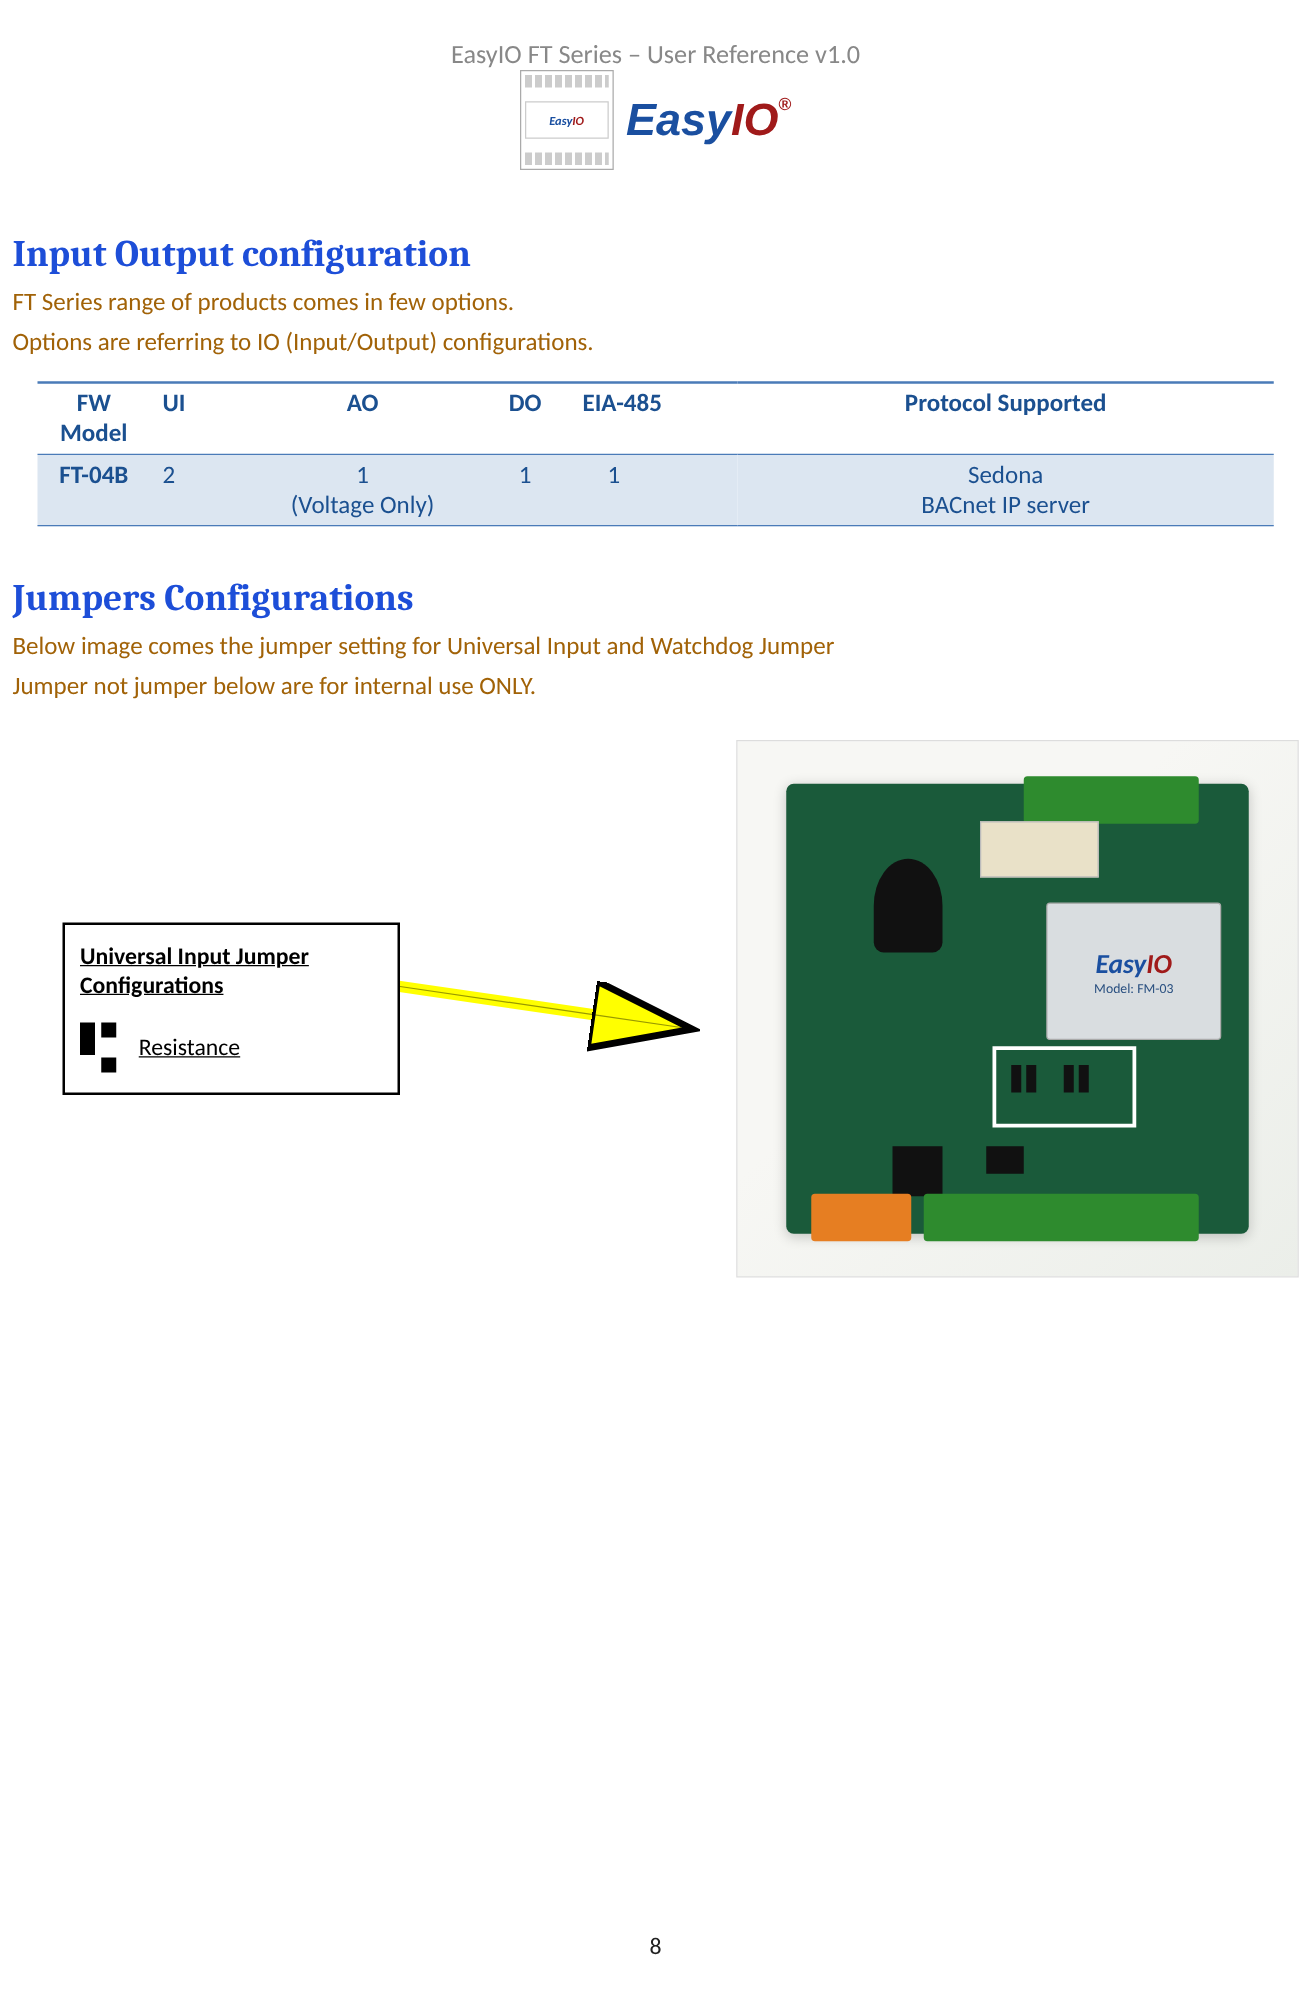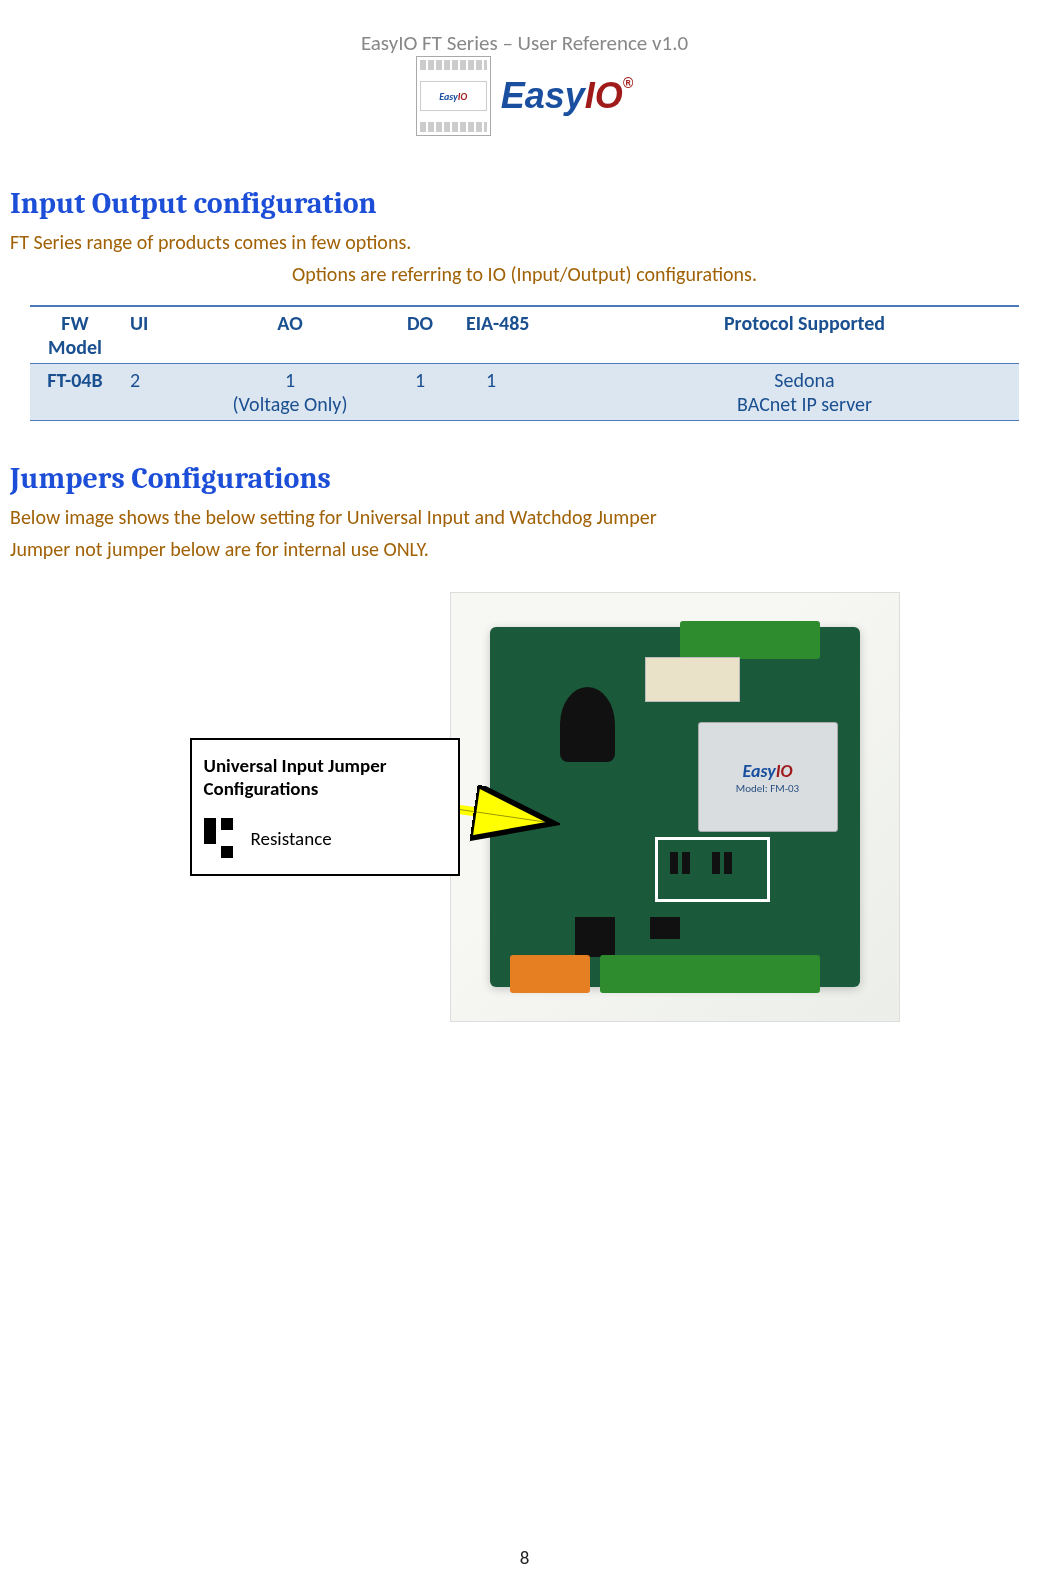--- a/index.html
+++ b/index.html
@@ -99,24 +99,25 @@
       color: #1b5090;
       font-size: 20px;
       text-align: center;
       padding: 4px 6px;
       vertical-align: top;
     }
     td.first { font-weight: bold; }
     .figure-area {
       display: flex;
       align-items: center;
-      justify-content: center;
+      justify-content: space-between;
       gap: 0;
       margin-top: 30px;
       position: relative;
+      text-decoration: underline;
     }
     .jumper-box {
       border: 2px solid #000;
       width: 270px;
       padding: 14px 12px;
       font-size: 19px;
       font-family: Calibri, Arial, sans-serif;
       margin-left: 40px;
       margin-right: -10px;
       position: relative;
@@ -188,21 +189,21 @@
       position: absolute; bottom: -6px; left: 110px;
       width: 220px; height: 38px; background: #2e8b2e; border-radius: 3px;
     }
     .module-chip {
       position: absolute; top: 95px; right: 22px;
       width: 140px; height: 110px; background: #d9dde0;
       border: 1px solid #aaa; border-radius: 3px;
       display: flex; flex-direction: column; align-items: center; justify-content: center;
       font-size: 11px; color: #2a5080;
     }
-    .module-chip .big { font-weight: bold; font-style: italic; font-size: 18px; }
+    .module-chip .big { font-weight: bold; font-style: italic; font-size: 22px; }
     .cap {
       position: absolute; top: 60px; left: 70px;
       width: 55px; height: 75px; background: #111; border-radius: 50% 50% 8px 8px;
     }
     .relay {
       position: absolute; top: 30px; left: 155px;
       width: 95px; height: 45px; background: #e9e1c8; border: 1px solid #bbb;
     }
     .jumper-area {
       position: absolute; top: 210px; left: 165px;
@@ -238,21 +239,21 @@
       <div class="logo-box-strip"></div>
     </div>
     <div class="logo-text">
       <span class="easy">Easy</span><span class="io">IO</span><span class="reg">®</span>
     </div>
   </div>
 </div>
 
 <h2 class="section-heading">Input Output configuration</h2>
 <p class="body-text">FT Series range of products comes in few options.</p>
-<p class="body-text" style="margin-bottom:0;text-align:center;">Options are referring to IO (Input/Output) configurations.</p>
+<p class="body-text" style="margin-bottom:0;">Options are referring to IO (Input/Output) configurations.</p>
 
 <div class="table-container">
   <table>
     <thead>
       <tr>
         <th class="first">
           <div>FW</div>
           <div>Model</div>
         </th>
         <th style="width:80px;text-align:left;padding-left:10px;">UI</th>
@@ -275,21 +276,21 @@
         <td>
           <div>Sedona</div>
           <div>BACnet IP server</div>
         </td>
       </tr>
     </tbody>
   </table>
 </div>
 
 <h2 class="section-heading">Jumpers Configurations</h2>
-<p class="body-text">Below image shows the below setting for Universal Input and Watchdog Jumper</p>
+<p class="body-text">Below image comes the jumper setting for Universal Input and Watchdog Jumper</p>
 <p class="body-text">Jumper not jumper below are for internal use ONLY.</p>
 
 <div class="figure-area">
   <div class="jumper-box">
     <div class="jumper-box-title">Universal Input Jumper Configurations</div>
     <div class="jumper-row">
       <span class="pins">
         <span class="pins-inner">
             <span class="pin-block"></span>
             <span class="pin-single"></span>

